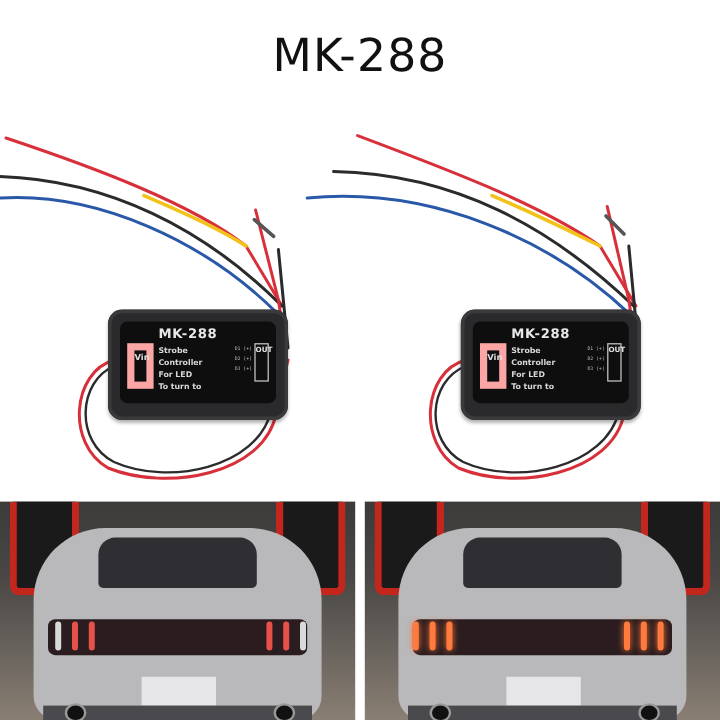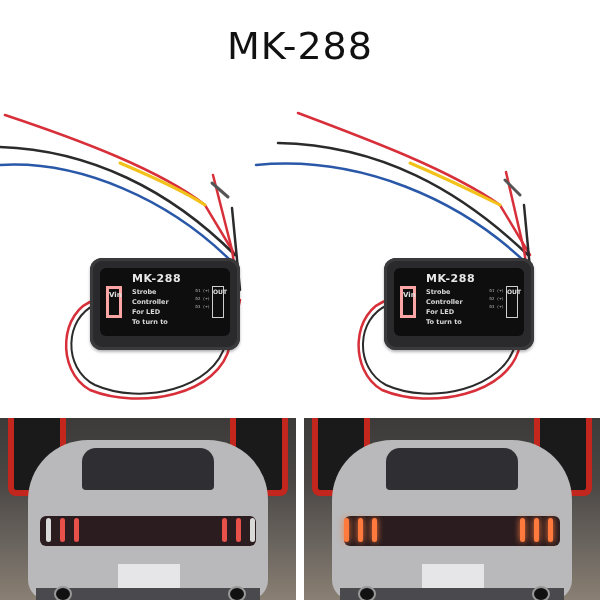--- a/index.html
+++ b/index.html
@@ -22,21 +22,21 @@
     }
     .module .model {
       position: absolute; left: 32px; top: 4px; font-family: "DejaVu Sans", sans-serif; font-weight: bold;
       font-size: 11px; color: #e8e8e8; letter-spacing: 0.5px;
     }
     .module .line {
       position: absolute; left: 32px; font-family: "DejaVu Sans", sans-serif; font-weight: bold;
       font-size: 6.5px; color: #d8d8d8;
     }
     .module .vin {
-      position: absolute; left: 6px; top: 18px; width: 10px; height: 26px; border: 3px solid #fca5a5;
+      position: absolute; left: 6px; top: 18px; width: 10px; height: 26px; border: 6px solid #fca5a5;
       font-size: 7px; color: #e0e0e0; font-weight: bold; text-align: center; line-height: 12px;
     }
     .module .out {
       position: absolute; right: 6px; top: 18px; width: 10px; height: 30px; border: 1px solid #cfcfcf;
       font-size: 6px; color: #e0e0e0; font-weight: bold; text-align: center; line-height: 9px;
     }
     .module .pins {
       position: absolute; right: 20px; font-size: 4px; color: #bbb; font-family: "DejaVu Sans Mono", monospace;
     }
     .photo {

